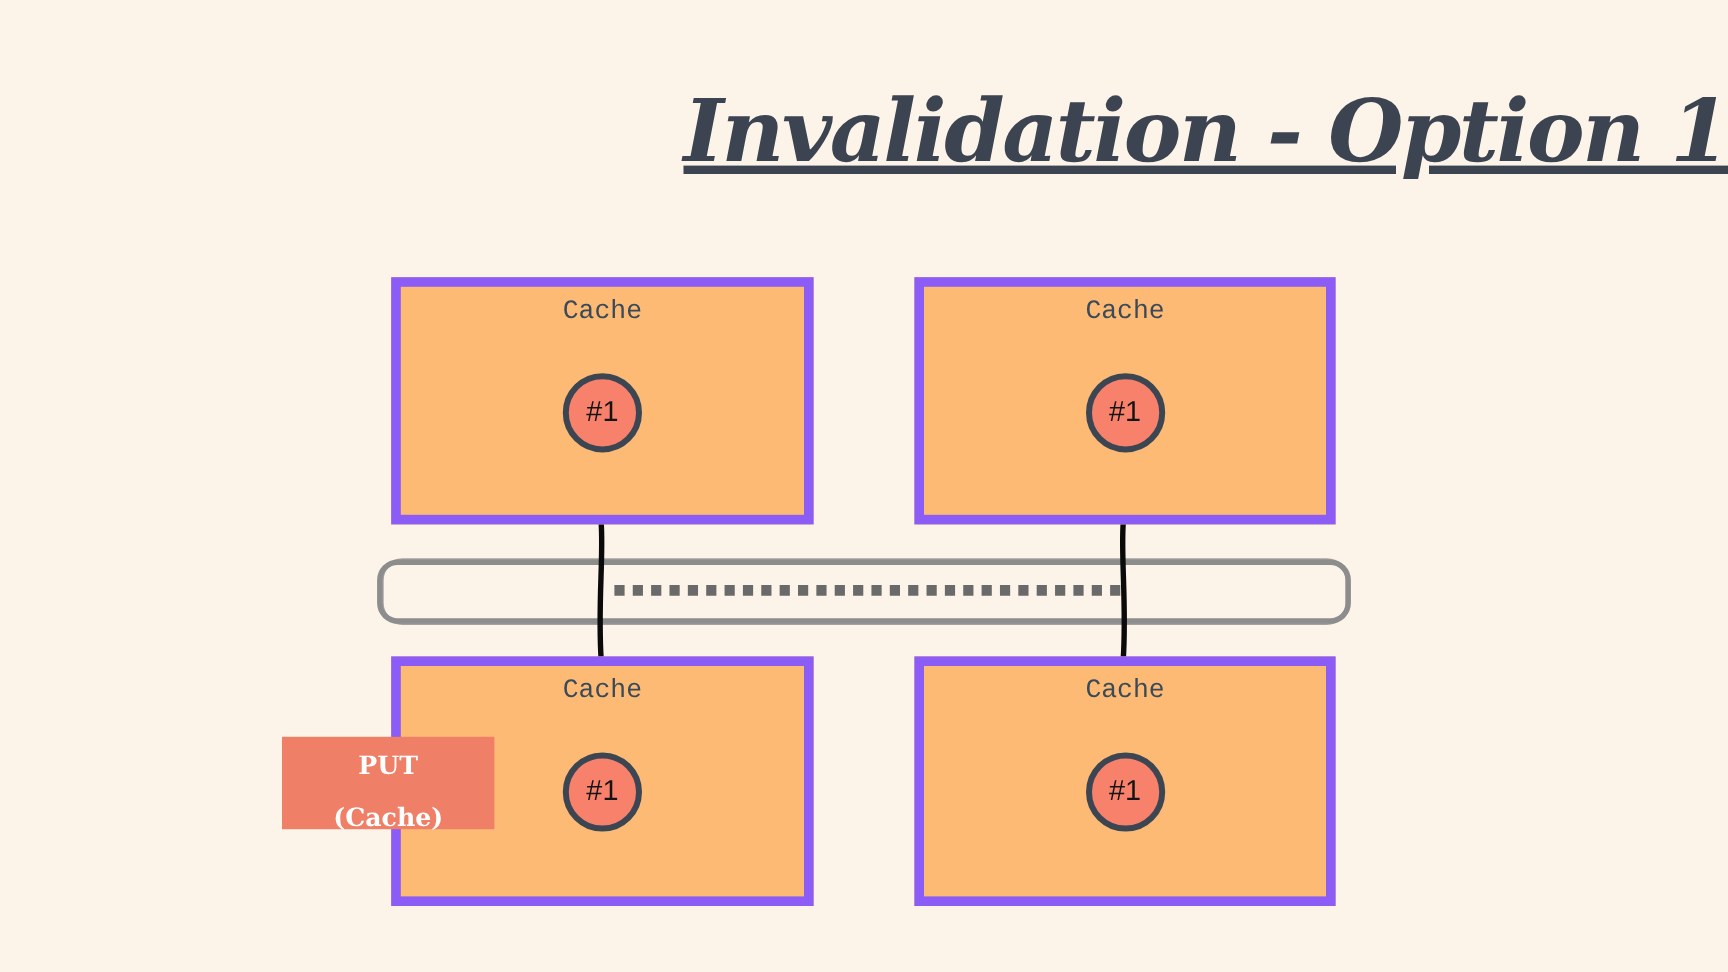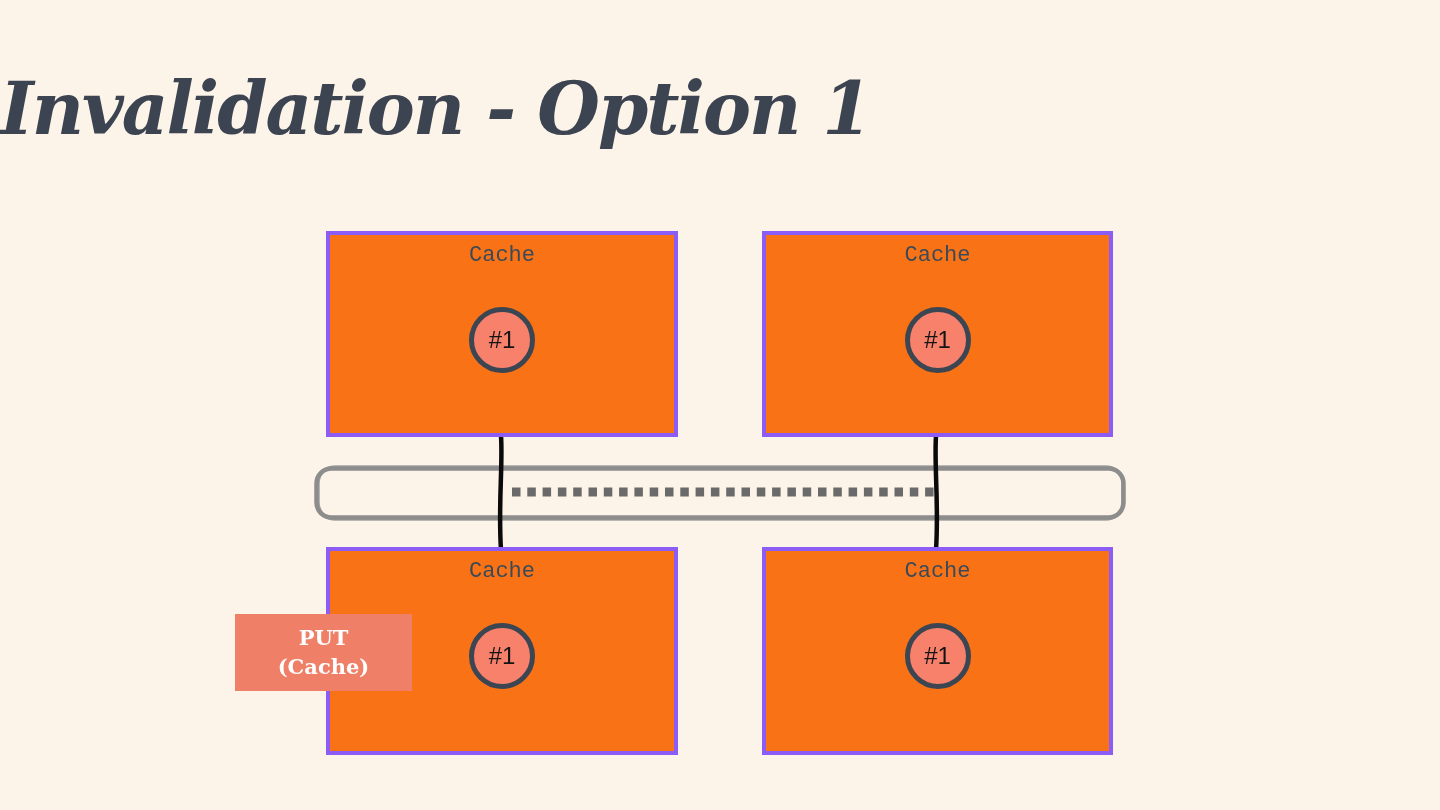--- a/index.html
+++ b/index.html
@@ -10,39 +10,40 @@
     background: #fcf3e9;
     overflow: hidden;
     font-family: "Liberation Sans", sans-serif;
   }
   .title {
     position: absolute;
     top: 66px;
     left: 0;
     width: 100%;
     margin: 0;
-    text-align: left;
+    text-align: right;
     font-family: "DejaVu Serif", serif;
     font-style: italic;
     font-weight: bold;
     font-size: 72px;
     letter-spacing: -2px;
     color: #3d4451;
+    text-decoration: underline;
   }
   .overlay {
     position: absolute;
     left: 0; top: 0;
     width: 1440px; height: 810px;
     pointer-events: none;
   }
   .cache-box {
     position: absolute;
     box-sizing: border-box;
-    background: #f97316;
-    border: 4px solid #8b5cf6;
+    background: #fdba74;
+    border: 8px solid #8b5cf6;
   }
   .cache-box.tl { left: 326px; top: 231px; width: 352px; height: 206px; }
   .cache-box.tr { left: 762px; top: 231px; width: 351px; height: 206px; }
   .cache-box.bl { left: 326px; top: 547px; width: 352px; height: 208px; }
   .cache-box.br { left: 762px; top: 547px; width: 351px; height: 208px; }
   .cache-label {
     position: absolute;
     top: 8px;
     left: 0;
     width: 100%;
@@ -82,20 +83,21 @@
     flex-direction: column;
     align-items: center;
     justify-content: center;
     line-height: 1.35;
   }
   .put-badge span {
     font-family: "DejaVu Serif", serif;
     font-weight: bold;
     font-size: 21px;
     color: #ffffff;
+    margin-top: 14px;
   }
 </style>
 </head>
 <body>
 
 <div class="slide">
 
   <h1 class="title">Invalidation - Option 1</h1>
 
   <svg class="overlay" viewBox="0 0 1440 810" xmlns="http://www.w3.org/2000/svg">

